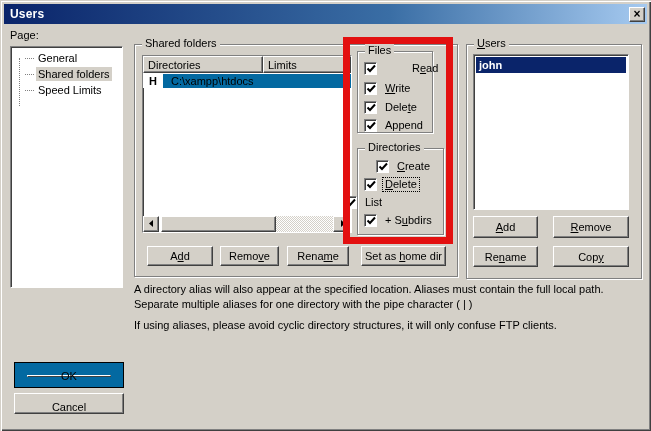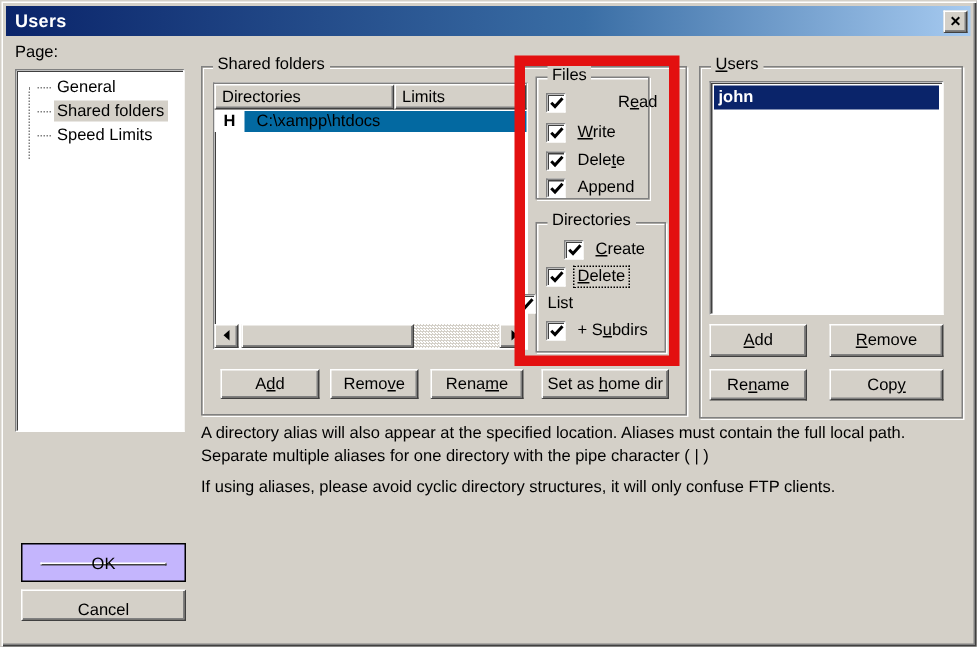--- a/index.html
+++ b/index.html
@@ -22,21 +22,21 @@
     box-shadow:inset -1px -1px 0 #808080;
     display:flex;align-items:center;justify-content:center;
     font-weight:bold;font-size:12px;line-height:1;padding-bottom:1px;}
   .sunken{background:#fff;border:1px solid;border-color:#808080 #fff #fff #808080;
     box-shadow:inset 1px 1px 0 #404040;}
   .group{border:1px solid #808080;box-shadow:inset 1px 1px 0 #fff,1px 1px 0 #fff;}
   .group-label{position:absolute;top:-8px;left:7px;background:#d4d0c8;padding:0 3px;line-height:13px;}
   .btn{display:flex;align-items:center;justify-content:center;background:#d4d0c8;
     border:1px solid;border-color:#fff #404040 #404040 #fff;
     box-shadow:inset -1px -1px 0 #808080;font-size:11px;}
-  .btn-default{border:1px solid #000;padding:12px;background:#c4b5fd;display:flex;}
+  .btn-default{border:1px solid #000;padding:12px;background:#0369a1;display:flex;}
   .btn-default .inner{flex:1;display:flex;align-items:center;justify-content:center;
     border:1px solid;border-color:#fff #404040 #404040 #fff;box-shadow:inset -1px -1px 0 #808080;}
   
   .tree{padding:3px 10px;position:relative;}
   .tree-v{position:absolute;left:8px;top:11px;height:48px;width:0;border-left:1px dotted #808080;}
   .tree-row{display:flex;align-items:center;height:16px;position:relative;}
   .tree-stub{width:9px;margin-left:4px;border-top:1px dotted #808080;margin-right:2px;}
   .tree-row .lbl{padding:1px 2px;}
   .tree-row.sel .lbl{background:#d4d0c8;}
   

